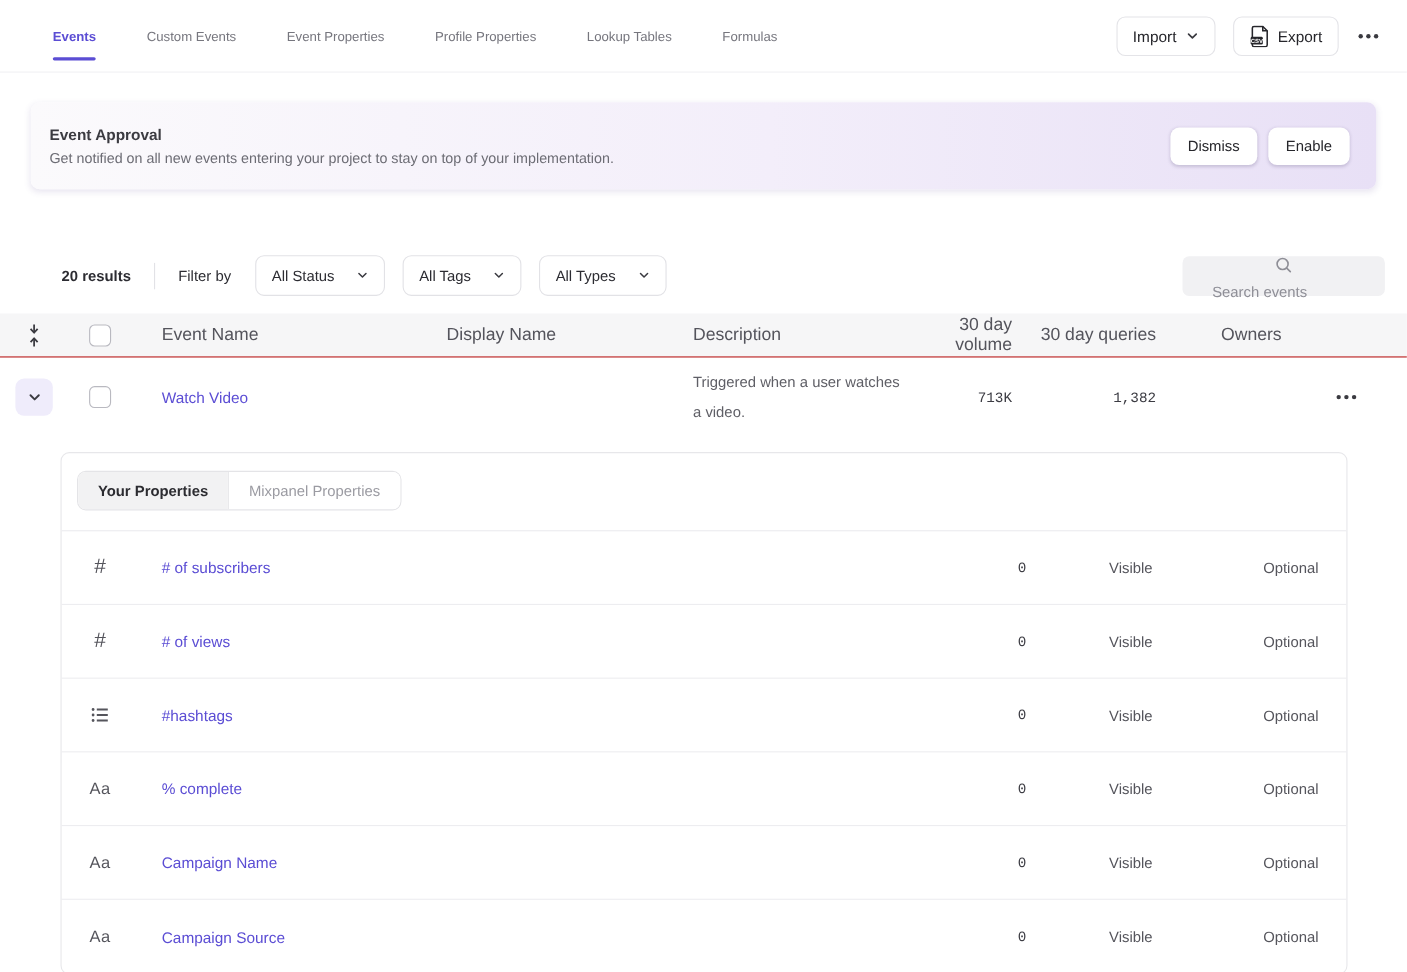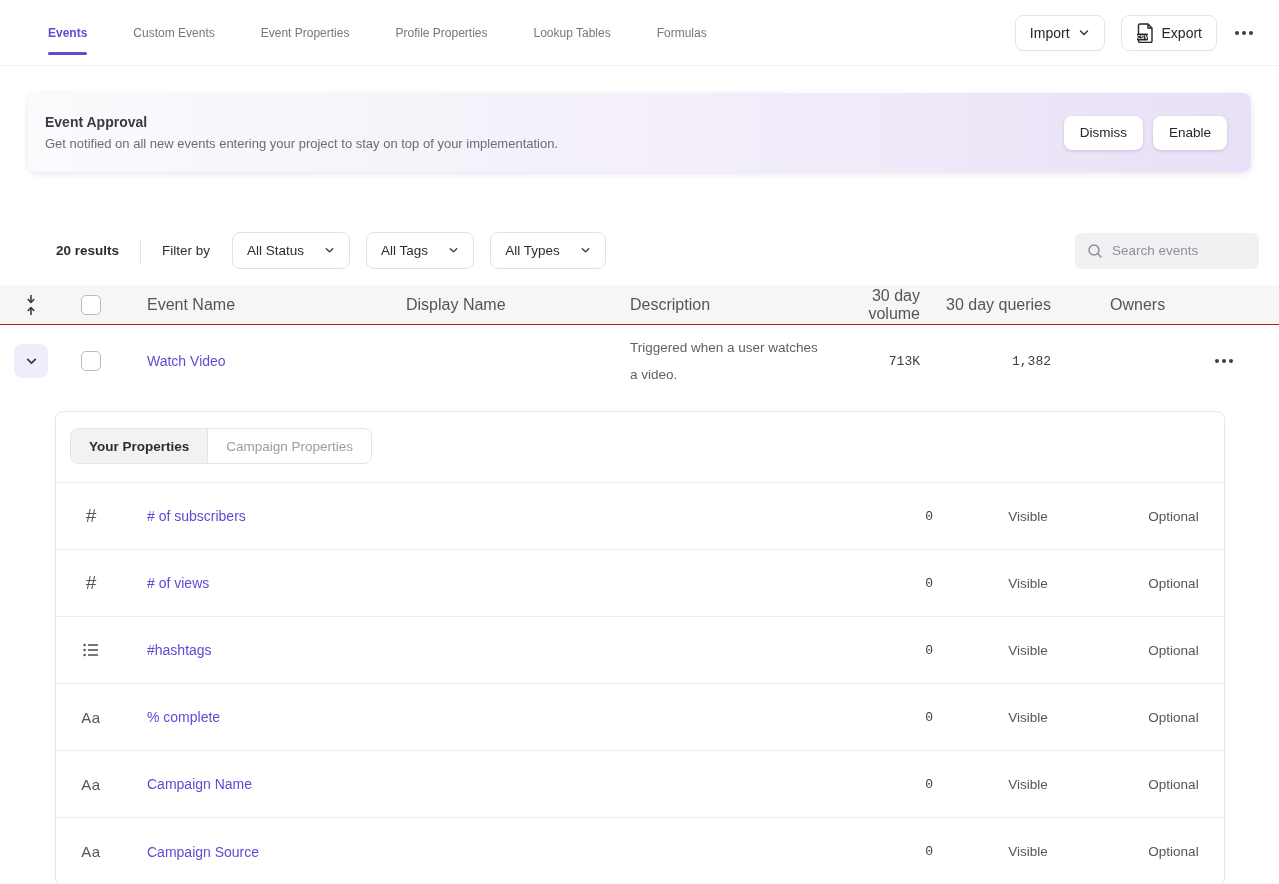--- a/index.html
+++ b/index.html
@@ -36,21 +36,21 @@
 
   
   .filterbar { display:flex; align-items:center; margin:60px 20px 0 56px; height:37px; }
   .results { font-size:13.5px; font-weight:700; color:#2c2c32; }
   .vdivider { width:1px; height:24px; background:#e2e2e6; margin:0 21px; }
   .filter-by { font-size:13.5px; font-weight:500; color:#2c2c32; margin-right:22px; }
   .dropdown { display:flex; align-items:center; gap:20px; height:37px; padding:0 14px;
     border:1px solid #e2e2e6; border-radius:8px; background:#fff; font-size:13.5px;
     font-weight:500; color:#2c2c32; margin-right:16px; cursor:pointer; }
   .search-box { margin-left:auto; display:flex; align-items:center; gap:9px; width:184px;
-    height:36px; padding:0 12px; background:#f1f1f3; border-radius:6px; }
+    height:36px; padding:0 12px; background:#f1f1f3; border-radius:6px;flex-direction:column; }
   .search-box input { border:none; outline:none; background:transparent; font-size:13.5px;
     color:#3a3a40; width:130px; font-family:"Liberation Sans", sans-serif; }
   .search-box input::placeholder { color:#8f8f97; }
 
   
   .grid { display:grid; grid-template-columns:62px 58px 286px 224px 190px 100px 131px 1fr;
     align-items:center; }
   .thead { height:40px; margin-top:16px; background:#f6f6f7;
     border-bottom:1px solid #b91c1c; font-size:16px; color:#54545c; }
   .thead .c-name, .trow .c-name { padding-left:27px; }
@@ -225,21 +225,21 @@
         <i></i>
         <i></i>
     </div>
   </div>
 </div>
 
 <div class="panel">
   <div class="panel-tabbar">
     <div class="segmented">
       <div class="seg active">Your Properties</div>
-      <div class="seg">Campaign Properties</div>
+      <div class="seg">Mixpanel Properties</div>
     </div>
   </div>
 
   <div class="pgrid">
     <div class="p-icon">
         <span class="hash-glyph">#</span>
       </div>
     <div class="p-name"><a class="link"># of subscribers</a></div>
     <div class="p-q num">0</div>
     <div class="p-center">Visible</div>

